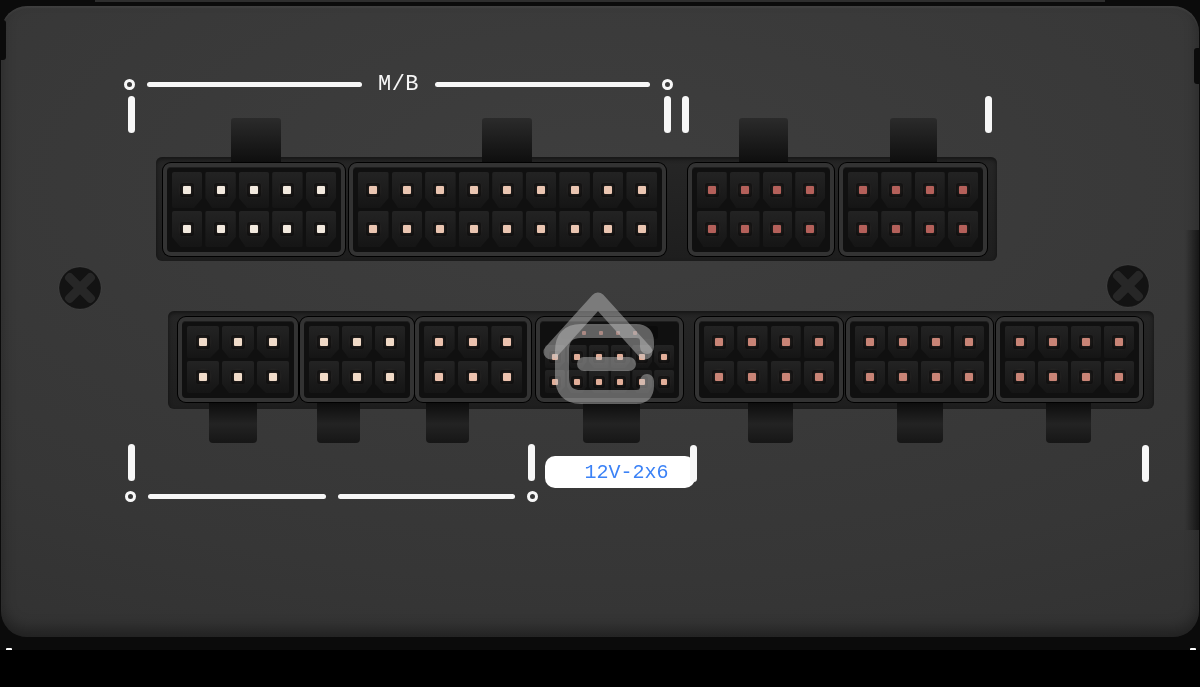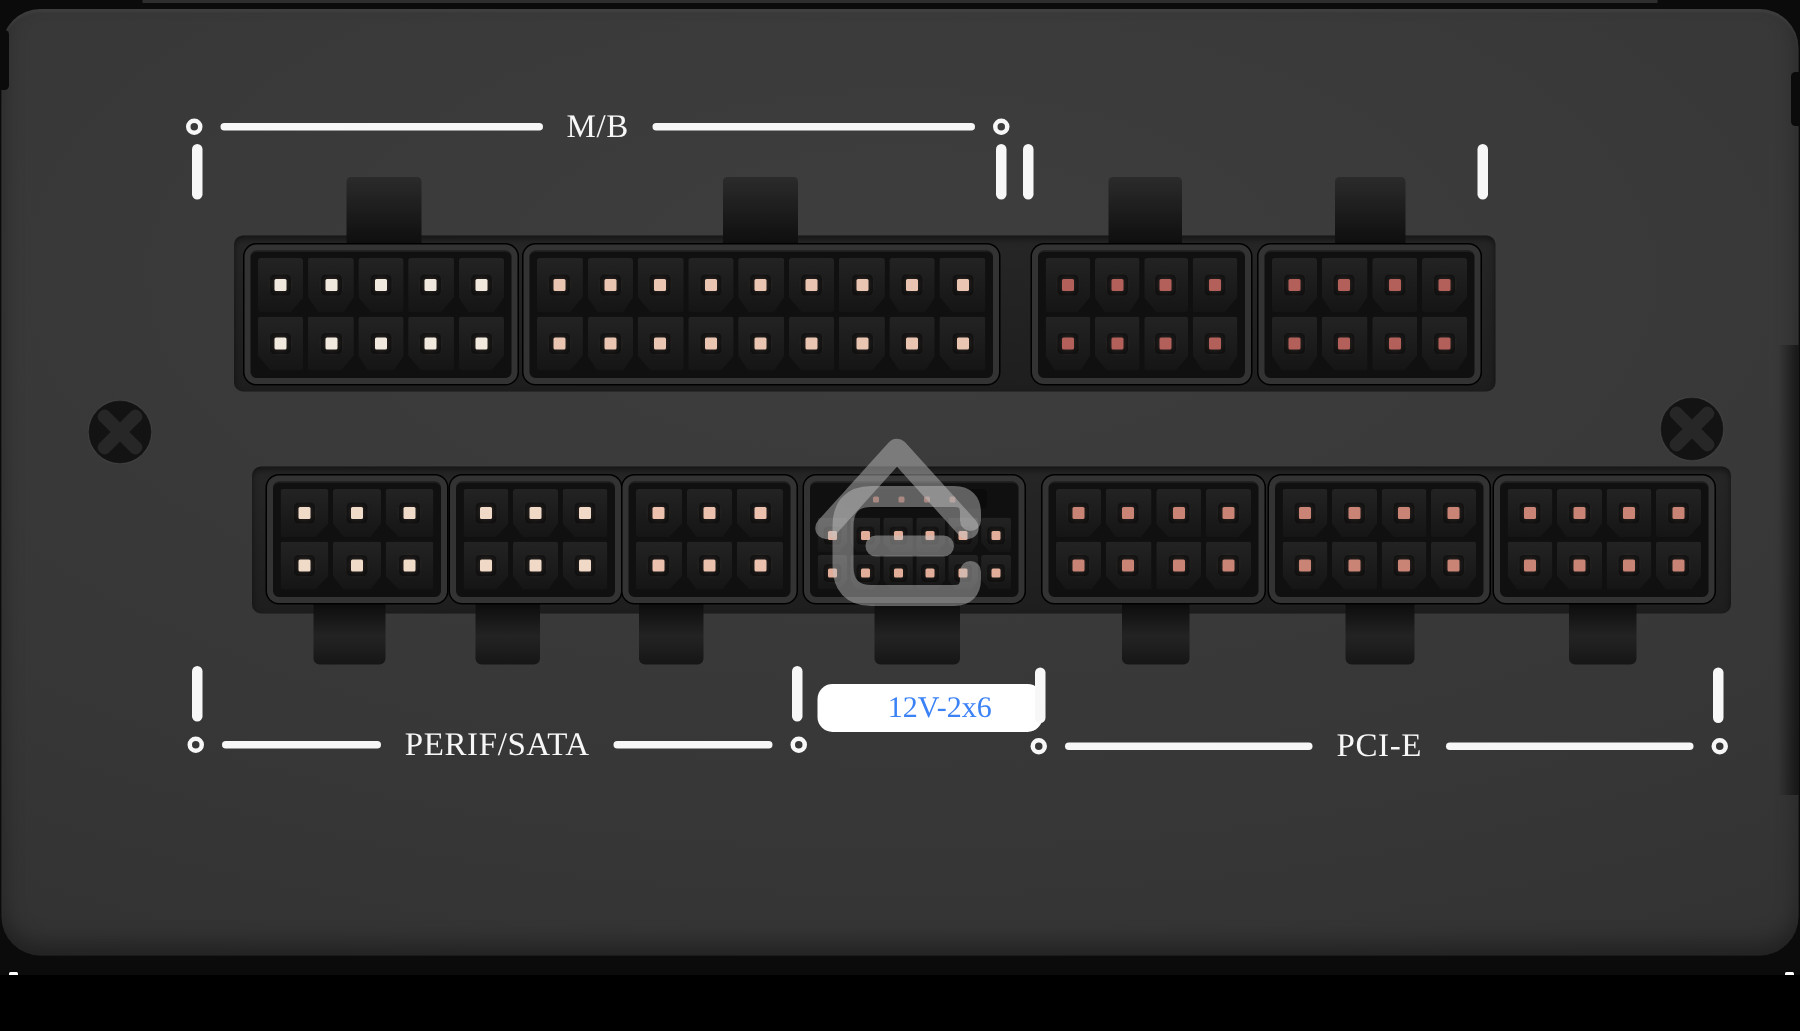--- a/index.html
+++ b/index.html
@@ -1,17 +1,17 @@
 <!DOCTYPE html>
 <html><head>
 <meta charset="utf-8">
 <style>
   html,body{margin:0;padding:0;background:#000;}
   .stage{position:relative;width:1200px;height:650px;background:#0b0b0b;overflow:hidden;
-         font-family:Liberation Serif, serif;}
+         font-family:Liberation Mono, monospace;}
   .chassis-top-line{position:absolute;top:0;left:95px;right:95px;height:2px;background:#2e2e2e;}
   .panel{position:absolute;left:1px;right:1px;top:6px;bottom:13px;border-radius:26px;
          background:radial-gradient(130% 115% at 50% 28%, #3e3e3e 0%, #363636 55%, #2c2c2c 100%);
          box-shadow:inset 0 2px 2px rgba(255,255,255,0.05), inset 0 -8px 14px rgba(0,0,0,0.35);}
   .notch{position:absolute;background:#0b0b0b;}
   .notch-left{left:0;top:20px;width:6px;height:40px;border-radius:0 3px 3px 0;}
   .notch-right{right:0;top:48px;width:6px;height:36px;border-radius:3px 0 0 3px;}
   .edge-shade-right{position:absolute;right:1px;top:230px;width:14px;height:300px;
          background:linear-gradient(to left,rgba(0,0,0,0.5),rgba(0,0,0,0));}
   .bottom-line{position:absolute;top:681px;height:3px;background:#3c3c3c;border-radius:1px;}
@@ -443,36 +443,28 @@
   </div>
   <div class="tick" style="left:128px;top:96px;"></div>
   <div class="tick" style="left:664px;top:96px;"></div>
 
   <div class="tick" style="left:682px;top:96px;"></div>
   <div class="tick" style="left:985px;top:96px;"></div>
 
   <div class="bracket" style="left:125px;top:483px;width:413px;">
     <span class="ring"></span>
     <span class="bline"></span>
-    <span class="blabel">PERIF/SATA</span>
     <span class="bline"></span>
     <span class="ring"></span>
   </div>
   <div class="tick" style="left:128px;top:444px;"></div>
   <div class="tick" style="left:528px;top:444px;"></div>
 
   <div class="badge">12V-2x6</div>
 
-  <div class="bracket" style="left:687px;top:484px;width:465px;">
-    <span class="ring"></span>
-    <span class="bline"></span>
-    <span class="blabel">PCI-E</span>
-    <span class="bline"></span>
-    <span class="ring"></span>
-  </div>
   <div class="tick" style="left:690px;top:445px;"></div>
   <div class="tick" style="left:1142px;top:445px;"></div>
 
 
   <div class="bottom-line" style="left:52px;width:46px;"></div>
   <div class="bottom-line" style="left:298px;width:120px;"></div>
   <div class="bottom-line" style="left:484px;width:118px;"></div>
   <div class="bottom-line" style="left:656px;width:132px;"></div>
   <div class="bottom-line" style="left:900px;width:76px;"></div>
   <div class="bottom-line" style="left:1058px;width:44px;"></div>

